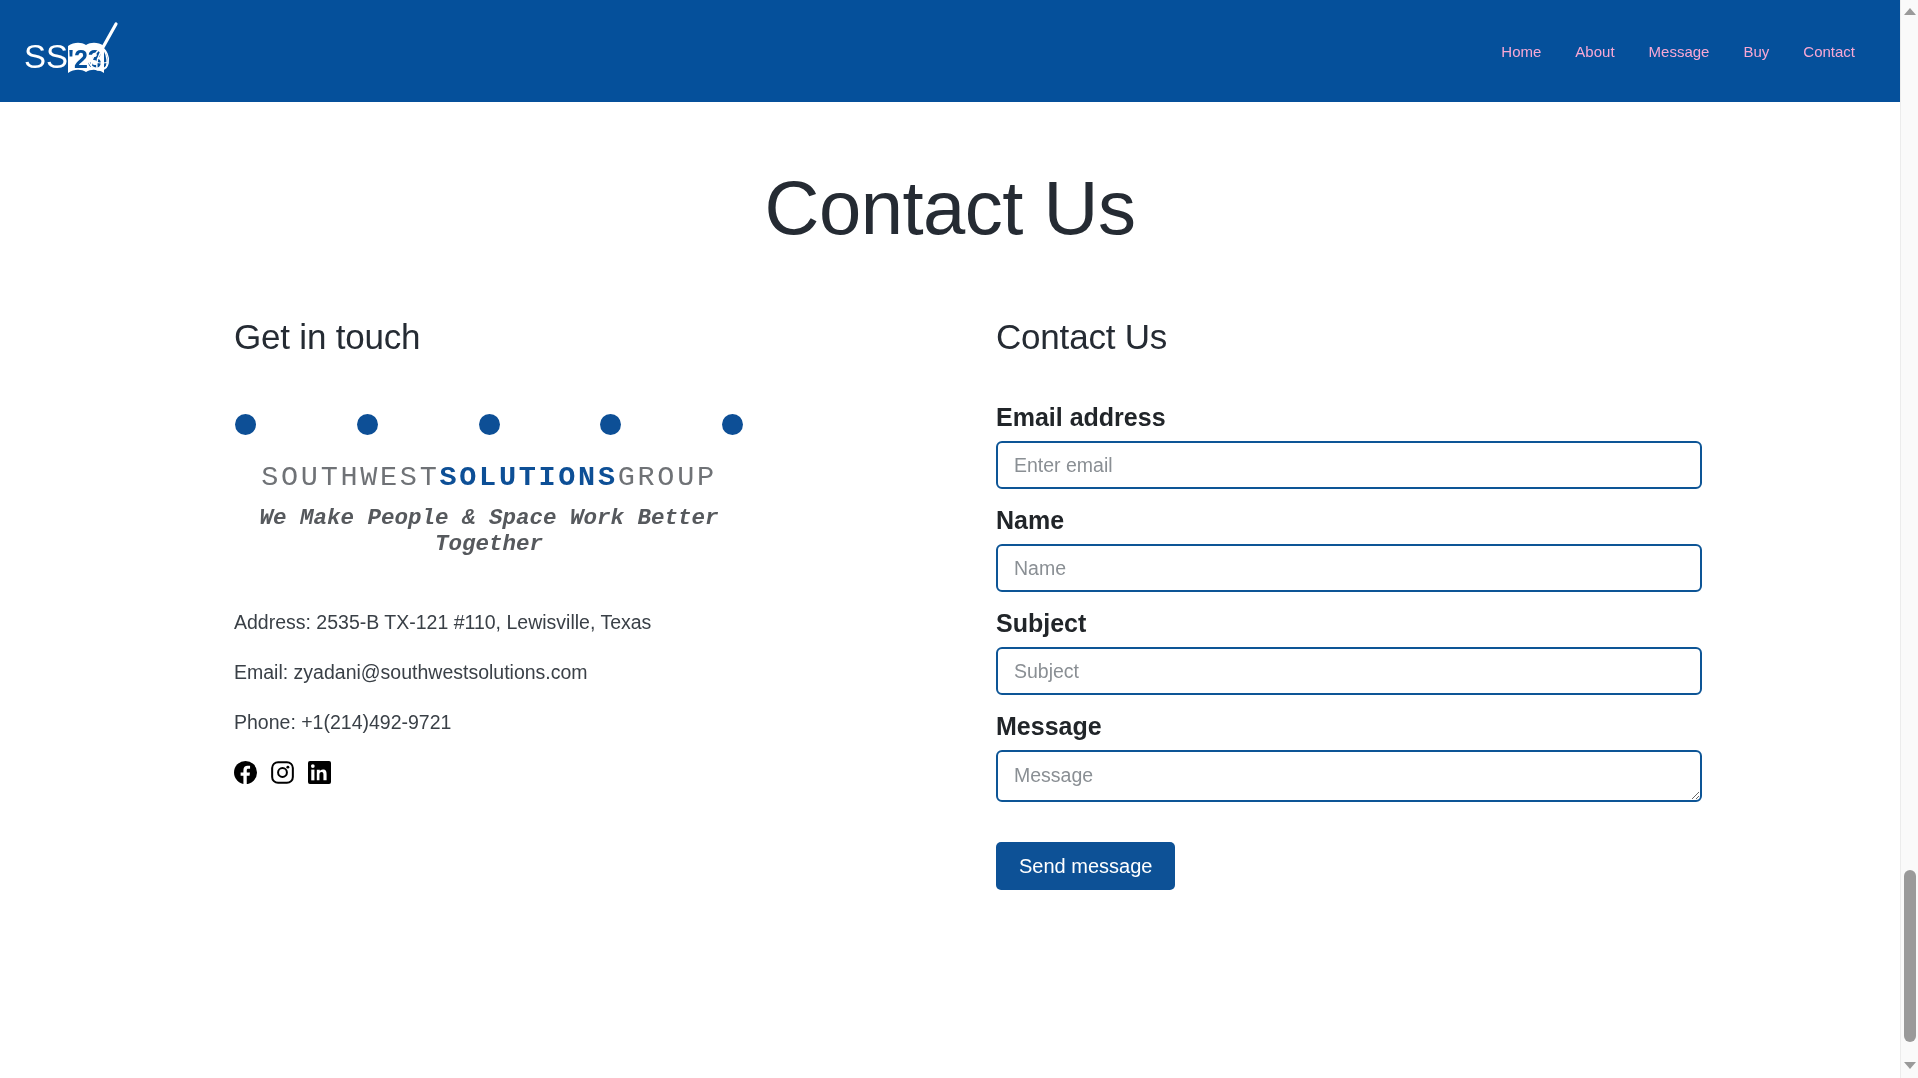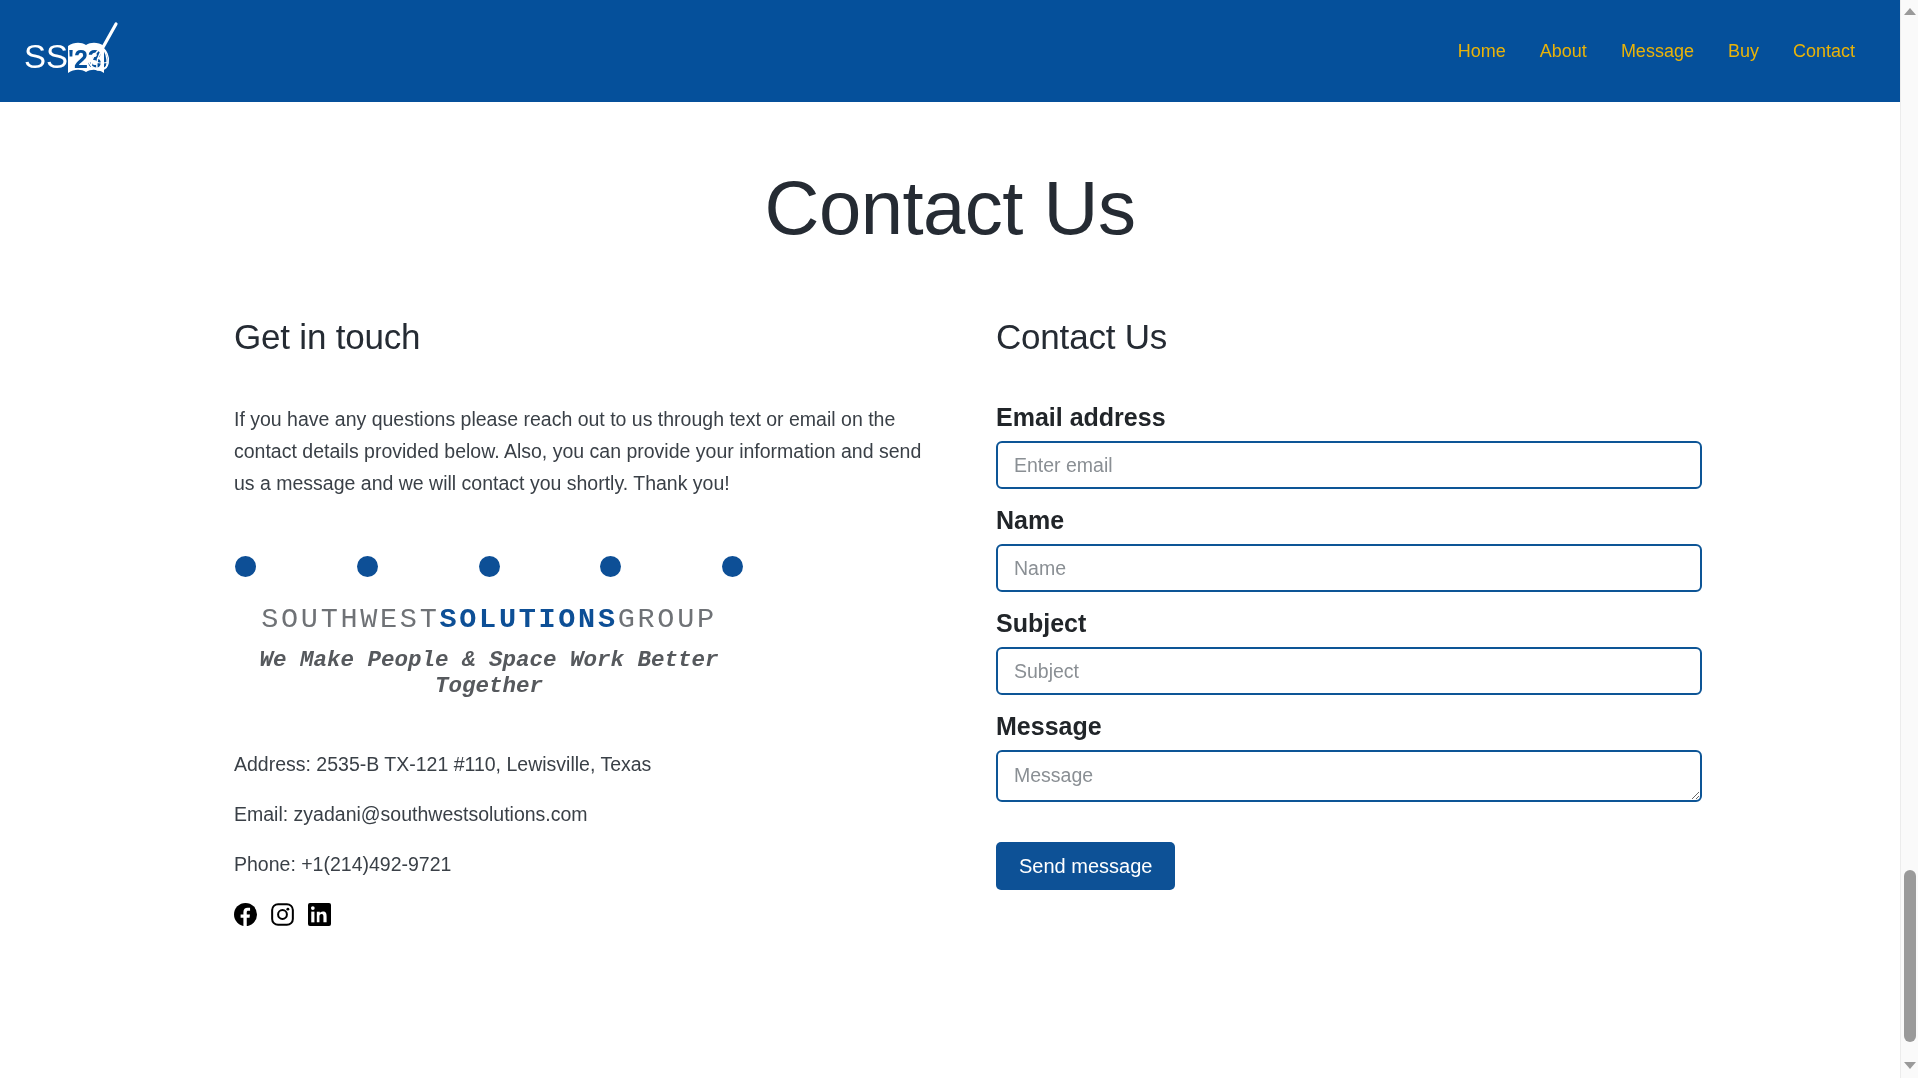--- a/index.html
+++ b/index.html
@@ -21,22 +21,22 @@
     padding:0 28px 0 24px;
   }
   .brand{ display:flex; align-items:center; text-decoration:none; }
   .brand-logo{ position:relative; width:105px; height:66px; }
   .brand-logo svg{ display:block; }
 
   .nav-links{ display:flex; align-items:center; gap:0; list-style:none; margin:0; padding:0; }
   .nav-links li{ margin:0; }
   .nav-link{
     display:block;
-    color:#eab308; text-decoration:none;
-    font-size:18px; font-weight:400;
+    color:#f9a8d4; text-decoration:none;
+    font-size:15px; font-weight:400;
     padding:8px 17px;
     white-space:nowrap;
   }
 
   
   .page{ width:1900px; }
   .page-title{
     text-align:center;
     font-size:76px;
     font-weight:300;
@@ -226,21 +226,20 @@
 
 <div class="page">
 
   <h1 class="page-title">Contact Us</h1>
 
   <div class="columns">
 
     <div class="col-left">
       <h2 class="section-heading">Get in touch</h2>
 
-      <p class="intro-text">If you have any questions please reach out to us through text or email on the contact details provided below. Also, you can provide your information and send us a message and we will contact you shortly. Thank you!</p>
 
       <div class="ssg-logo">
         <div class="ssg-dots">
           <span class="ssg-dot"></span>
           <span class="ssg-dot"></span>
           <span class="ssg-dot"></span>
           <span class="ssg-dot"></span>
           <span class="ssg-dot"></span>
         </div>
         <div class="ssg-wordmark"><span class="ssg-w-gray">SOUTHWEST</span><span class="ssg-w-blue">SOLUTIONS</span><span class="ssg-w-gray">GROUP</span></div>

